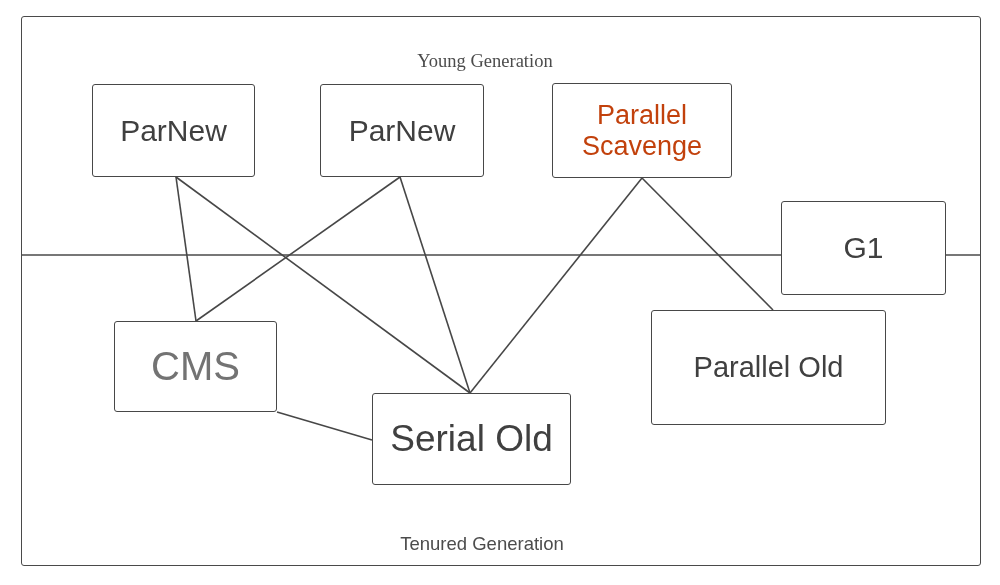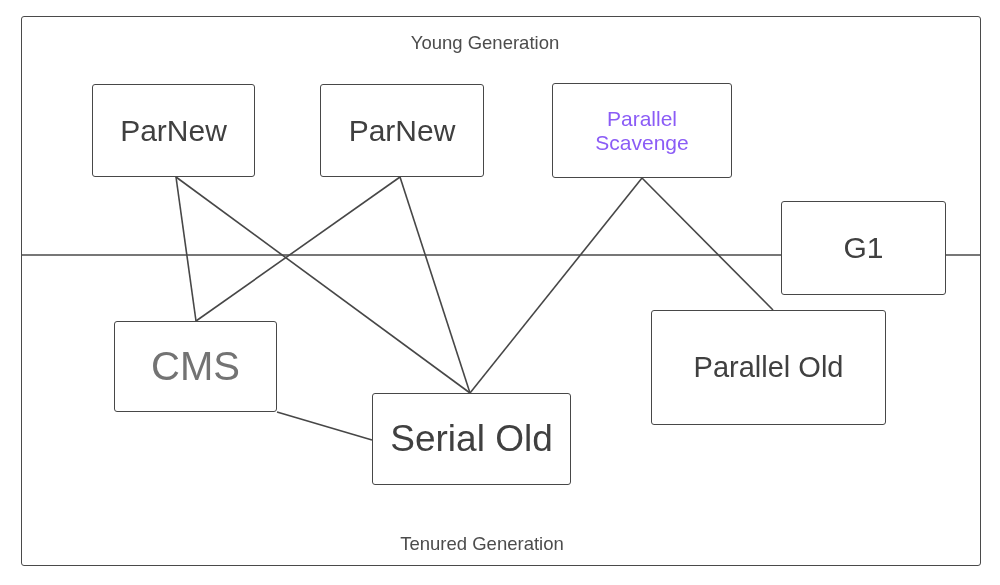--- a/index.html
+++ b/index.html
@@ -85,36 +85,36 @@
       </g>
   </svg>
 
   <div id="node-layer">
       <div class="node" style="left: 92px; top: 84px; width: 163px; height: 93px; font-size: 30px; border-color: rgb(71, 71, 71); color: rgb(64, 64, 64);">
         <span class="node-label">ParNew</span>
       </div>
       <div class="node" style="left: 320px; top: 84px; width: 164px; height: 93px; font-size: 30px; border-color: rgb(71, 71, 71); color: rgb(64, 64, 64);">
         <span class="node-label">ParNew</span>
       </div>
-      <div class="node" style="left: 552px; top: 83px; width: 180px; height: 95px; font-size: 21px; border-color: rgb(71, 71, 71); color: #8b5cf6;">
+      <div class="node" style="left: 552px; top: 83px; width: 180px; height: 95px; font-size: 27px; border-color: rgb(71, 71, 71); color: #c2410c;">
         <span class="node-label">Parallel
 Scavenge</span>
       </div>
       <div class="node" style="left: 781px; top: 201px; width: 165px; height: 94px; font-size: 30px; border-color: rgb(71, 71, 71); color: rgb(64, 64, 64);">
         <span class="node-label">G1</span>
       </div>
       <div class="node" style="left: 114px; top: 321px; width: 163px; height: 91px; font-size: 40px; border-color: rgb(71, 71, 71); color: #737373;">
         <span class="node-label">CMS</span>
       </div>
       <div class="node" style="left: 651px; top: 310px; width: 235px; height: 115px; font-size: 29px; border-color: rgb(71, 71, 71); color: rgb(64, 64, 64);">
         <span class="node-label">Parallel Old</span>
       </div>
       <div class="node" style="left: 372px; top: 393px; width: 199px; height: 92px; font-size: 37px; border-color: rgb(71, 71, 71); color: rgb(64, 64, 64);">
         <span class="node-label">Serial Old</span>
       </div>
     </div>
 
   <div id="region-label-layer">
-      <div class="region-label" style="left: 485px; top: 43px; transform: translate(-50%, -50%); color: rgb(76, 76, 76);">Young Generation</div>
+      <div class="region-label" style="left: 485px; top: 61px; transform: translate(-50%, -50%); color: rgb(76, 76, 76); font-family: Liberation Serif, serif;">Young Generation</div>
       <div class="region-label" style="left: 482px; top: 544px; transform: translate(-50%, -50%); color: rgb(76, 76, 76); text-align: center;">Tenured Generation</div>
     </div>
 
 </div>
 
 </body></html>

